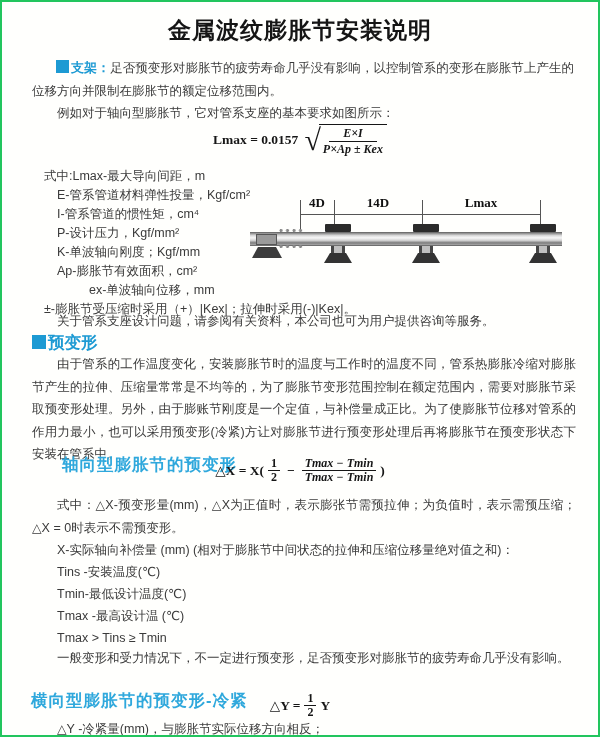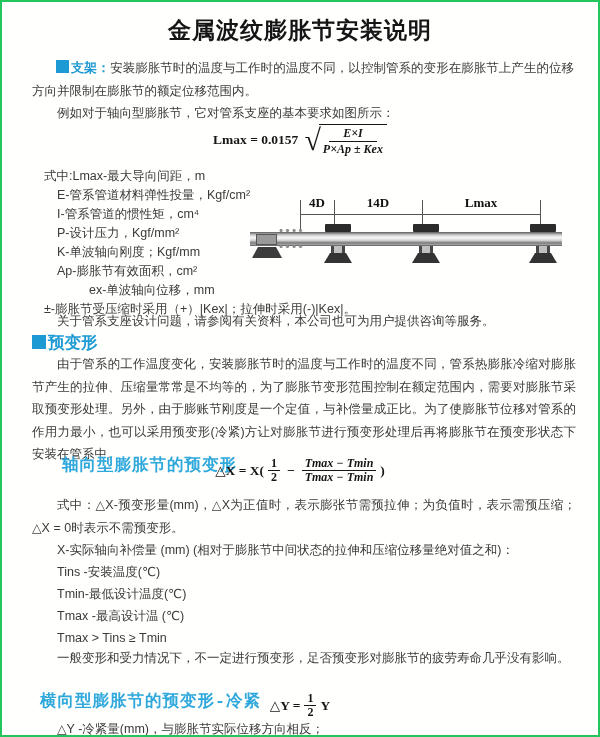--- a/index.html
+++ b/index.html
@@ -71,21 +71,21 @@
       border-bottom:10px solid #333; border-left:6px solid transparent; border-right:6px solid transparent;}
 </style>
 </head>
 <body>
 
 <div class="page">
 
   <h1 class="abs doc-title">金属波纹膨胀节安装说明</h1>
 
   <div class="abs body-t just" style="left:30px; top:55px; width:542px;">
-    <span style="margin-left:24px;" class="sq"></span><span class="sec-head">支架：</span><span>安装膨胀节时的温度与工作时的温度不同，以控制管系的变形在膨胀节上产生的位移方向并限制在膨胀节的额定位移范围内。</span>
+    <span style="margin-left:24px;" class="sq"></span><span class="sec-head">支架：</span><span>足否预变形对膨胀节的疲劳寿命几乎没有影响，以控制管系的变形在膨胀节上产生的位移方向并限制在膨胀节的额定位移范围内。</span>
   </div>
 
   <div class="abs body-t" style="left:55px; top:100px;">例如对于轴向型膨胀节，它对管系支座的基本要求如图所示：</div>
 
   <div class="abs formula" style="top:122px;">
     <span>Lmax = 0.0157</span>
     <span class="radical">√</span>
     <span class="radicand">
       <span class="fnum it">E×I</span>
       <span class="fden it">P×Ap ± Kex</span>
@@ -160,21 +160,21 @@
 
   <div class="abs body-t" style="left:55px; top:537px;">X-实际轴向补偿量 (mm) (相对于膨胀节中间状态的拉伸和压缩位移量绝对值之和)：</div>
 
   <div class="abs body-t" style="left:55px; top:559px;">Tins -安装温度(℃)</div>
   <div class="abs body-t" style="left:55px; top:581px;">Tmin-最低设计温度(℃)</div>
   <div class="abs body-t" style="left:55px; top:603px;">Tmax -最高设计温 (℃)</div>
   <div class="abs body-t" style="left:55px; top:625px;">Tmax &gt; Tins ≥ Tmin</div>
 
   <div class="abs body-t" style="left:55px; top:645px;">一般变形和受力情况下，不一定进行预变形，足否预变形对膨胀节的疲劳寿命几乎没有影响。</div>
 
-  <div class="abs sub-head" style="left:38px; top:664px;font-family:Liberation Mono, monospace;">横向型膨胀节的预变形-冷紧</div>
+  <div class="abs sub-head" style="left:29px; top:664px;">横向型膨胀节的预变形-冷紧</div>
 
   <div class="abs formula" style="top:690px;">
     <span>△Y =</span>
     <span class="frac">
       <span class="fnum">1</span>
       <span class="fden">2</span>
     </span>
     <span>Y</span>
   </div>
 

